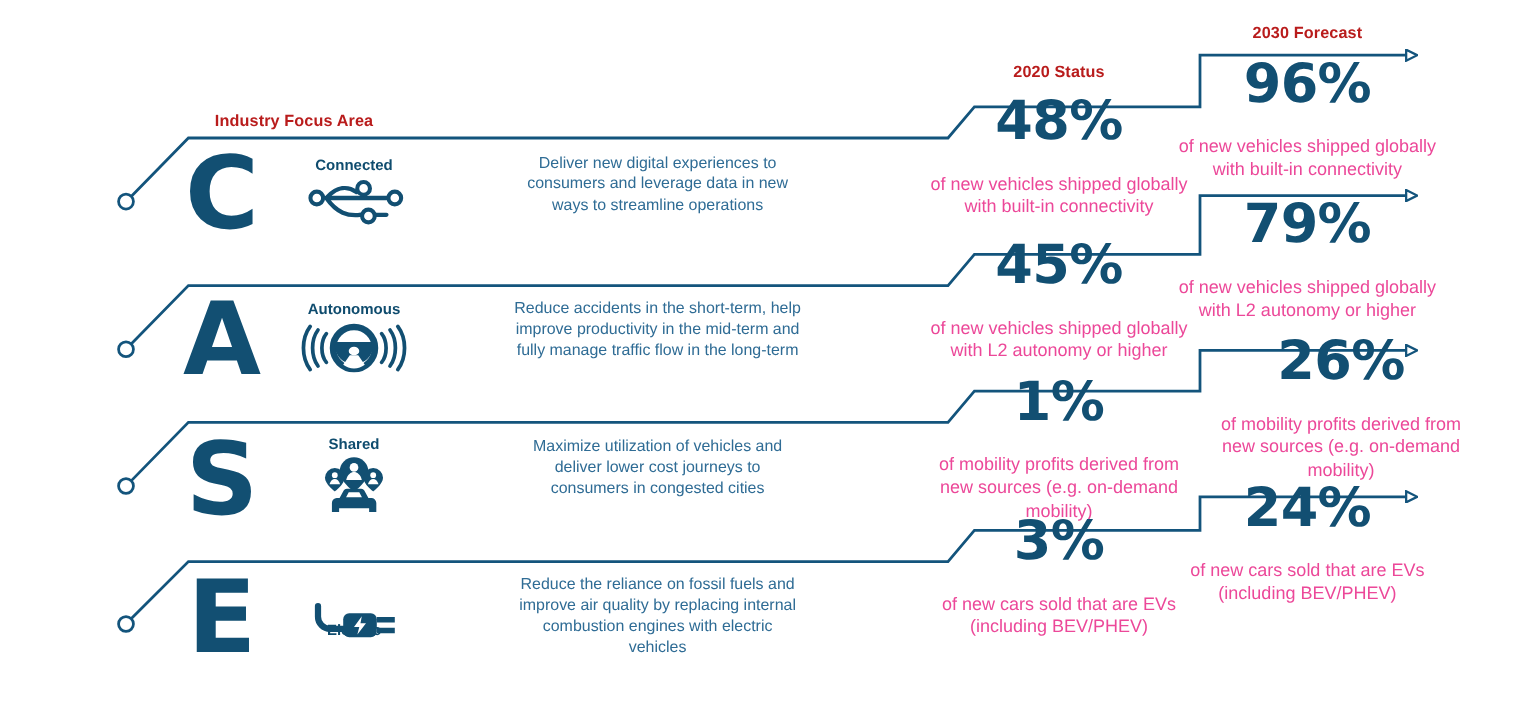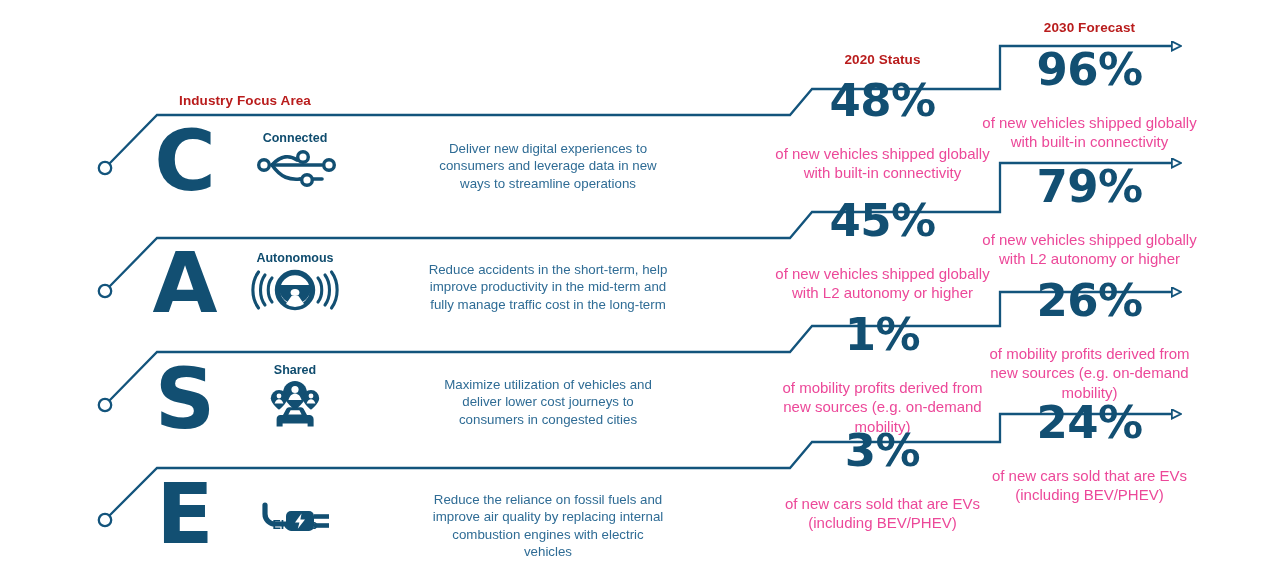--- a/index.html
+++ b/index.html
@@ -68,21 +68,20 @@
   }
 
   
   .mission {
     position: absolute;
     width: 240px;
     text-align: center;
     font-size: 13.3px;
     line-height: 1.30;
     color: #2f6c95;
-    margin-top: 13px;
   }
 
   
   .stat { position: absolute; text-align: center; }
   .stat .pct {
     font-family: "DejaVu Sans", sans-serif;
     font-weight: bold;
     font-size: 45px;
     line-height: 1.02;
     color: #124f72;
@@ -173,21 +172,21 @@
         <path d="M75,10 C81,18 81,32 75,40"></path>
         <path d="M81.5,7 C89,17 89,33 81.5,43"></path>
       </g>
       <circle cx="45" cy="25" r="17.5" fill="none" stroke="#124f72" stroke-width="5.4"></circle>
       <path d="M31,20 h28 a2,2 0 0 1 2,2.6 a16,16 0 0 1 -32,0 a2,2 0 0 1 2,-2.6 z" fill="#124f72"></path>
       <ellipse cx="45" cy="27.5" rx="4.4" ry="3.6" fill="#ffffff"></ellipse>
       <path d="M41.5,31 L36,39 a15,15 0 0 0 18,0 L48.5,31 z" fill="#ffffff"></path>
     </svg>
   </div>
 
-  <div class="mission" style="left:428px; top:248px;">Reduce accidents in the short-term, help improve productivity in the mid-term and fully manage traffic cost in the long-term</div>
+  <div class="mission" style="left:428px; top:248px;">Reduce accidents in the short-term, help improve productivity in the mid-term and fully manage traffic flow in the long-term</div>
 
   <div class="stat w2020" style="left:775px; top:198px;">
     <div class="pct">45%</div>
     <div class="cap">of new vehicles shipped globally with L2 autonomy or higher</div>
   </div>
   <div class="stat w2030" style="left:982px; top:164px;">
     <div class="pct">79%</div>
     <div class="cap">of new vehicles shipped globally with L2 autonomy or higher</div>
   </div>
 
@@ -213,21 +212,21 @@
       <path d="M38.4,36.4 l2.2,-4.1 h8.8 l2.2,4.1 z" fill="#ffffff"></path>
     </svg>
   </div>
 
   <div class="mission" style="left:428px; top:363px;">Maximize utilization of vehicles and deliver lower cost journeys to consumers in congested cities</div>
 
   <div class="stat w2020" style="left:775px; top:312px;">
     <div class="pct">1%</div>
     <div class="cap">of mobility profits derived from new sources (e.g. on-demand mobility)</div>
   </div>
-  <div class="stat w2030" style="left:982px; top:278px;">
+  <div class="stat w2030" style="left:1010px; top:278px;">
     <div class="pct">26%</div>
     <div class="cap">of mobility profits derived from new sources (e.g. on-demand mobility)</div>
   </div>
 
   <div class="big-letter" style="left:140px; top:472px;">E</div>
 
   <div class="focus-label" style="left:215px; top:483px;margin-top:35px;">Electric</div>
   <div class="focus-icon" style="left:250px; top:497px;">
     <svg viewBox="0 0 90 46" width="90" height="46">
       <path d="M15,8 v9 a10,10 0 0 0 10,10 h16" fill="none" stroke="#124f72" stroke-width="5.2" stroke-linecap="round"></path>

